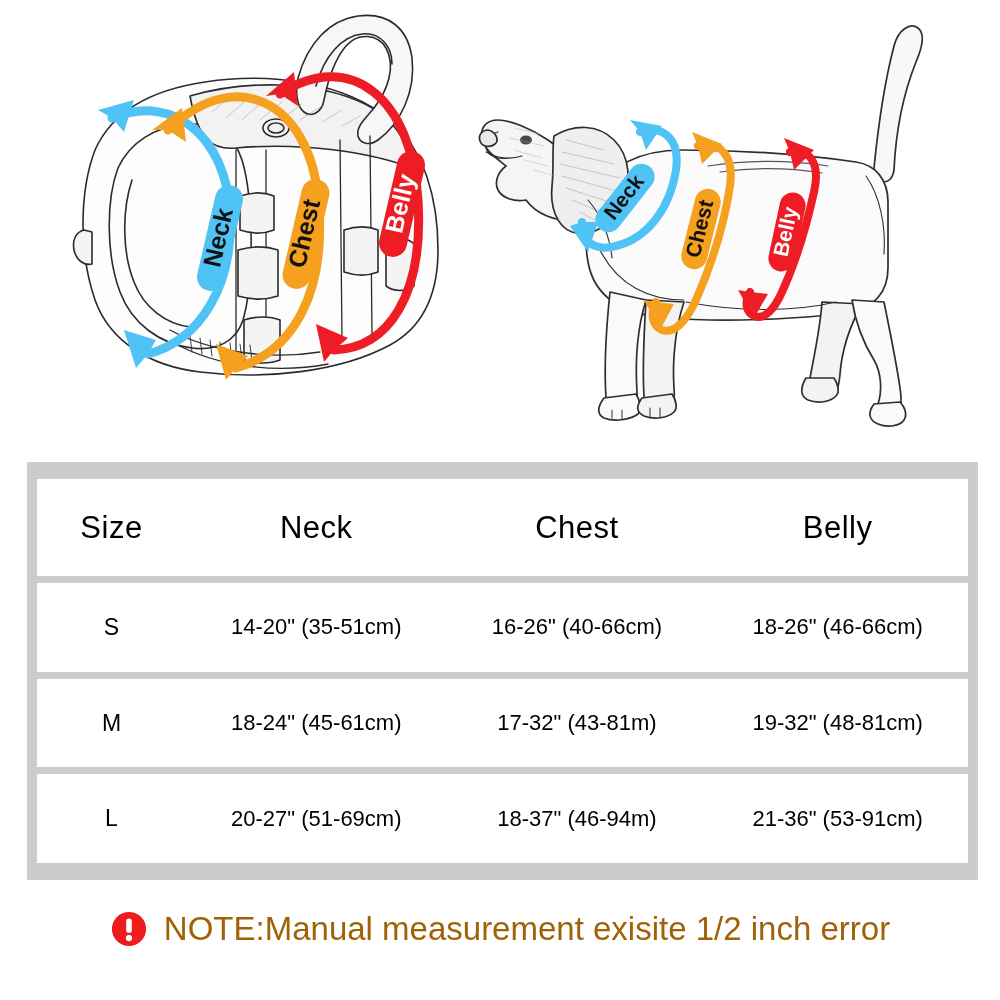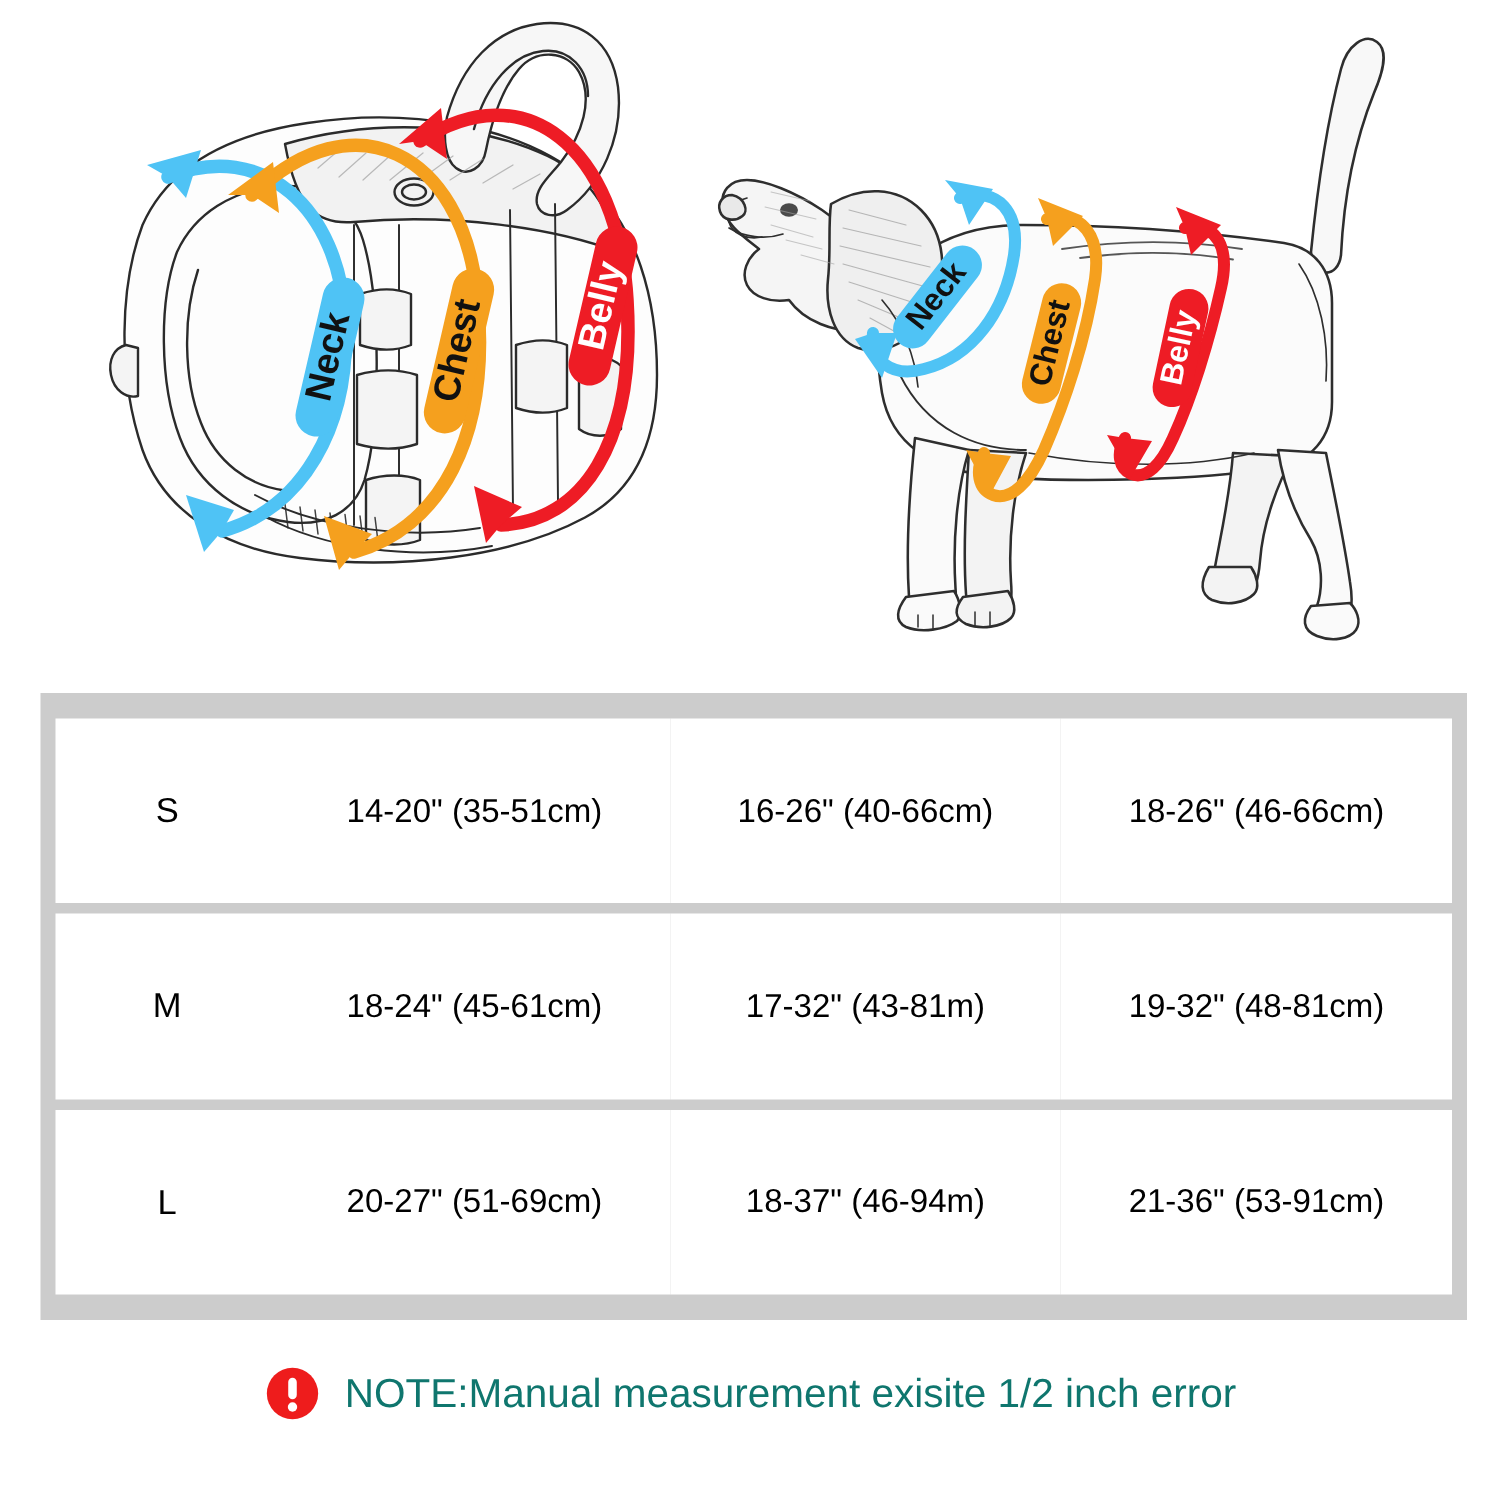--- a/index.html
+++ b/index.html
@@ -84,22 +84,22 @@
     align-items: center;
     justify-content: center;
     gap: 16px;
   }
   .note-icon {
     width: 38px;
     height: 38px;
     flex: 0 0 auto;
   }
   .note-text {
-    font-size: 27px;
-    color: #0f766e;
+    font-size: 33px;
+    color: #a16207;
     white-space: nowrap;
   }
 </style>
 </head>
 <body>
 
 <div class="illustrations">
 
   <div class="illo illo-harness">
     <svg viewBox="0 0 440 440" width="440" height="440">
@@ -294,20 +294,26 @@
         <rect x="304" y="192" width="26" height="80" rx="13" fill="#EE1C25" transform="rotate(12 317 232)"></rect>
         <text x="317" y="232" fill="#ffffff" font-family="'Liberation Sans',sans-serif" font-size="21" font-weight="700" text-anchor="middle" dominant-baseline="middle" transform="rotate(-78 317 232)">Belly</text>
       </g>
     </svg>
   </div>
 </div>
 
 <div class="table-panel">
   <table class="size-table">
     <tbody>
+      <tr class="row-head">
+        <td class="col-size">Size</td>
+        <td class="col-neck">Neck</td>
+        <td class="col-chest">Chest</td>
+        <td class="col-belly">Belly</td>
+      </tr>
 
       <tr class="row-data">
         <td class="col-size">S</td>
         <td class="col-neck">14-20" (35-51cm)</td>
         <td class="col-chest">16-26" (40-66cm)</td>
         <td class="col-belly">18-26" (46-66cm)</td>
       </tr>
 
       <tr class="row-data">
         <td class="col-size">M</td>

